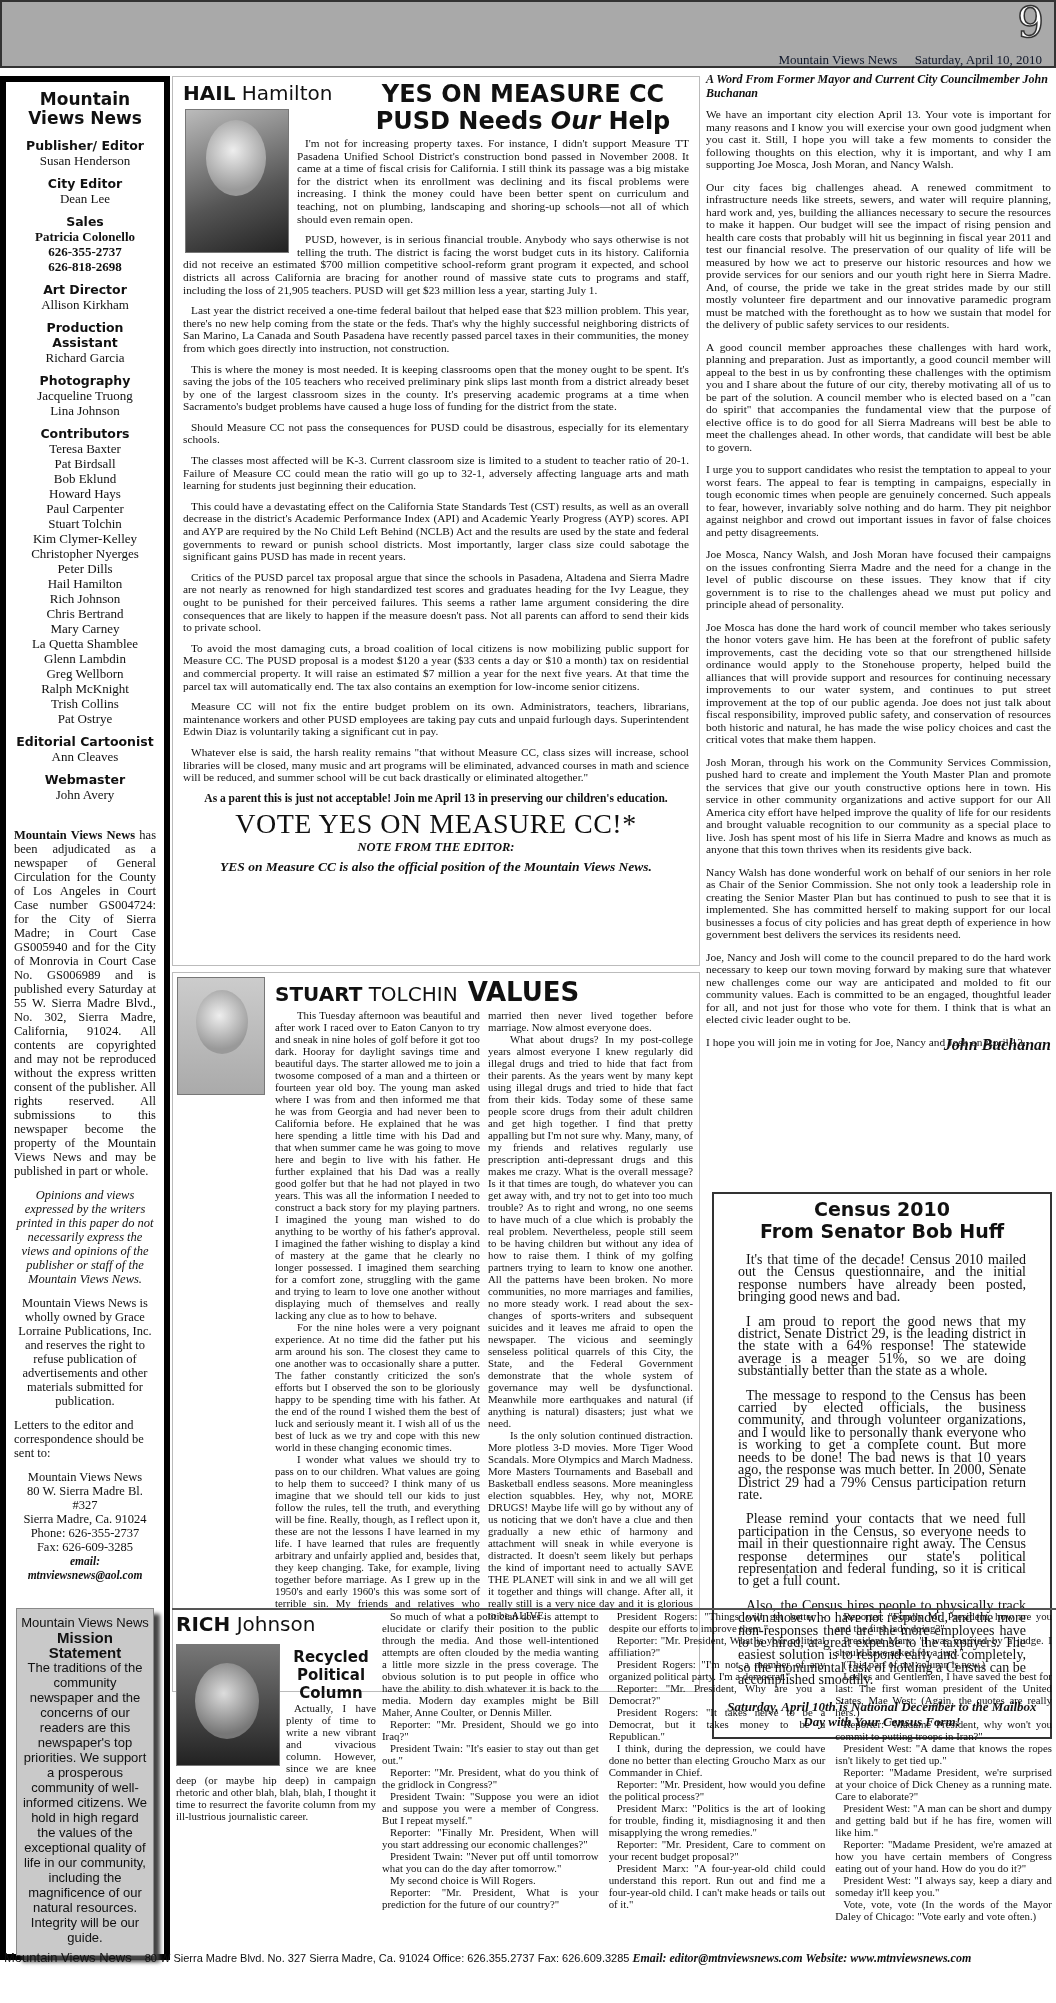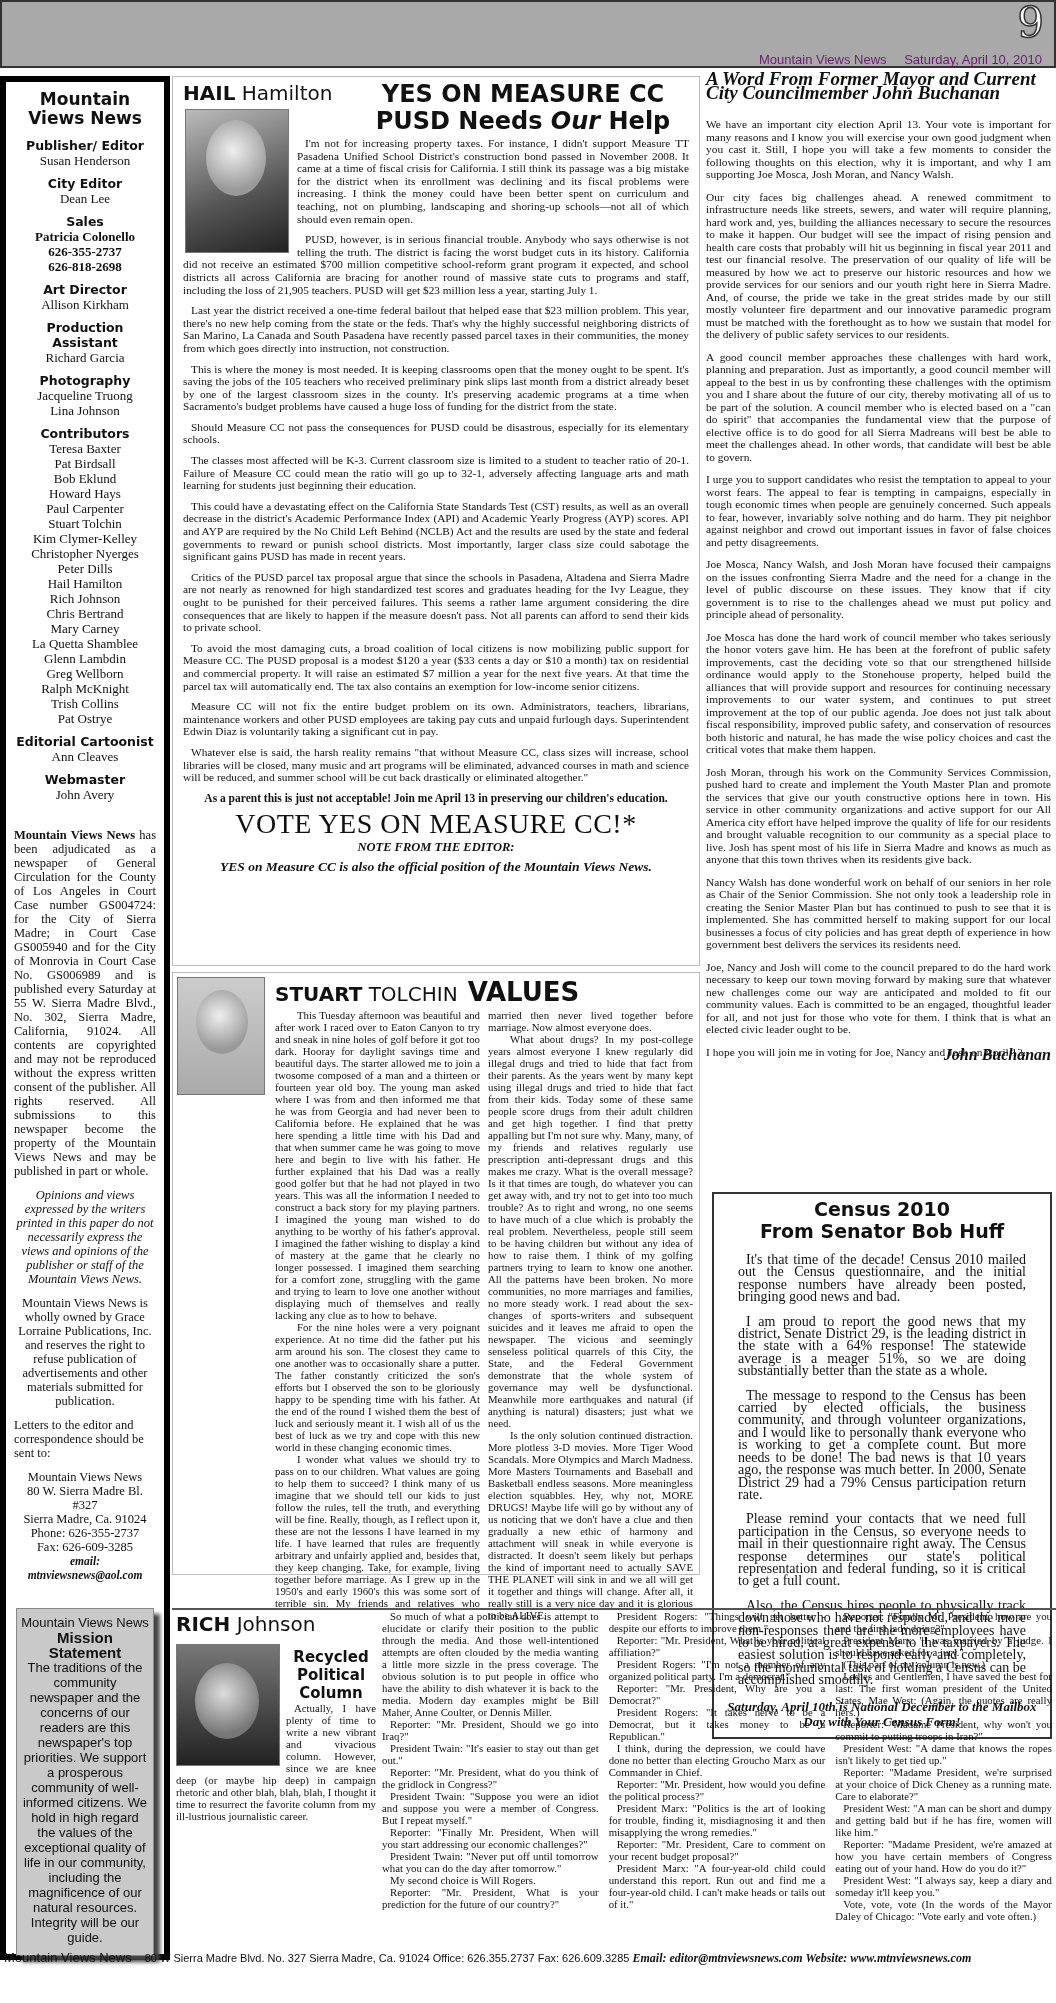--- a/index.html
+++ b/index.html
@@ -1,20 +1,20 @@
 <!DOCTYPE html>
 <html><head>
 <meta charset="utf-8">
 <style>
   * { box-sizing: border-box; margin: 0; padding: 0; }
   body { width: 1056px; height: 2003px; background: #fff; font-family: "Liberation Serif", serif; color: #111; position: relative; overflow: hidden; }
   .masthead { position: absolute; left: 0; top: 0; width: 1056px; height: 68px; background: #a9a9a9; border: 2px solid #333; }
   .masthead .title { position: absolute; left: 0; width: 700px; top: 2px; text-align: center; font-family: "DejaVu Sans", sans-serif; font-weight: bold; font-size: 46px; letter-spacing: 1px; color: #111; -webkit-text-stroke: 1px #fff; }
   .masthead .pagenum { position: absolute; right: 10px; top: -4px; font-family: "DejaVu Serif", serif; font-size: 42px; color: #fff; -webkit-text-stroke: 1.5px #333; }
-  .masthead .dateline { position: absolute; right: 12px; top: 50px; font-family: Liberation Sans, sans-serif; font-size: 13px; color: #701a75; }
+  .masthead .dateline { position: absolute; right: 12px; top: 50px; font-family: Liberation Serif, serif; font-size: 13px; color: #0f172a; }
   .masthead .dateline span + span { margin-left: 14px; }
 
   
   .sidebar { position: absolute; left: 0; top: 76px; width: 170px; height: 1884px; background: #000; padding: 6px; }
   .sidebar .inner { background: #fff; height: 100%; padding: 6px 8px; text-align: center; }
   .sb-brand { font-family: "DejaVu Sans", sans-serif; font-weight: bold; font-size: 17px; line-height: 19px; margin: 2px 0 10px; }
   .sb-h { font-family: "DejaVu Sans", sans-serif; font-weight: bold; font-size: 12.5px; margin-top: 8px; }
   .sb-v { font-size: 13px; line-height: 15px; }
   .sb-v.bold { font-weight: bold; }
   .sb-legal { text-align: justify; font-size: 12.5px; line-height: 14px; margin-top: 26px; }
@@ -37,32 +37,32 @@
   .photo .face { position: absolute; border-radius: 50%; background: radial-gradient(circle at 45% 40%, #eee, #999 70%); }
   .hail .photo { float: left; width: 104px; height: 144px; margin: 4px 8px 4px 2px; }
   .body { font-size: 11.3px; line-height: 12.6px; text-align: justify; }
   .body p { text-indent: 8px; margin-bottom: 8px; }
   .hail .body { margin-top: 32px; }
   .cta { text-align: center; font-weight: bold; font-size: 11.5px; margin-top: 6px; }
   .vote { text-align: center; font-size: 28px; font-weight: normal; line-height: 32px; margin-top: 4px; letter-spacing: 0.5px; }
   .note-h { text-align: center; font-style: italic; font-weight: bold; font-size: 12.5px; }
   .note-b { text-align: center; font-style: italic; font-weight: bold; font-size: 13.5px; margin-top: 4px; }
 
-  .stuart { height: 603px; margin-top: 6px; padding: 4px 6px; position: relative; }
+  .stuart { height: 720px; margin-top: 6px; padding: 4px 6px; position: relative; }
   .stuart .photo { position: absolute; left: 4px; top: 4px; width: 88px; height: 118px; background: linear-gradient(#ccc,#aaa); }
   .stuart .byline2 { margin-left: 96px; font-family: "DejaVu Sans", sans-serif; font-size: 20px; }
   .stuart .byline2 b { font-weight: bold; }
   .stuart .byline2 .big { font-weight: bold; font-size: 26px; margin-left: 10px; }
   .cols2 { column-count: 2; column-gap: 8px; font-size: 10.8px; line-height: 12px; text-align: justify; }
   .stuart .cols2 { margin-left: 96px; margin-top: 2px; }
   .cols2 p { text-indent: 22px; margin-bottom: 0; }
 
   
   .right { position: absolute; left: 706px; top: 72px; width: 345px; }
-  .buch-h { font-style: italic; font-weight: bold; font-size: 19px; line-height: 14px; margin-bottom: 18px; }
+  .buch-h { font-style: italic; font-weight: bold; font-size: 12px; line-height: 14px; margin-bottom: 8px; }
   .right .body p { text-indent: 0; margin-bottom: 10px; font-size: 11.4px; line-height: 12.5px; }
   .sig { font-style: italic; font-weight: bold; float: right; }
   .census { position: absolute; left: 712px; top: 1192px; width: 340px; border: 2px solid #333; padding: 4px 12px 8px; }
   .census .ch { text-align: center; font-family: "DejaVu Sans", sans-serif; font-weight: bold; font-size: 19px; line-height: 22px; margin-bottom: 4px; }
   .census .body p { text-indent: 8px; margin: 12px; font-size: 14px; line-height: 12.4px; }
   .census .tag { text-align: center; font-style: italic; font-weight: bold; font-size: 13px; line-height: 15px; margin-top: 8px; }
 
   
   .rich { position: absolute; left: 172px; top: 1608px; width: 884px; height: 352px; border-top: 2px solid #555; padding: 2px 4px; }
   .rich .byline { font-size: 20px; }

